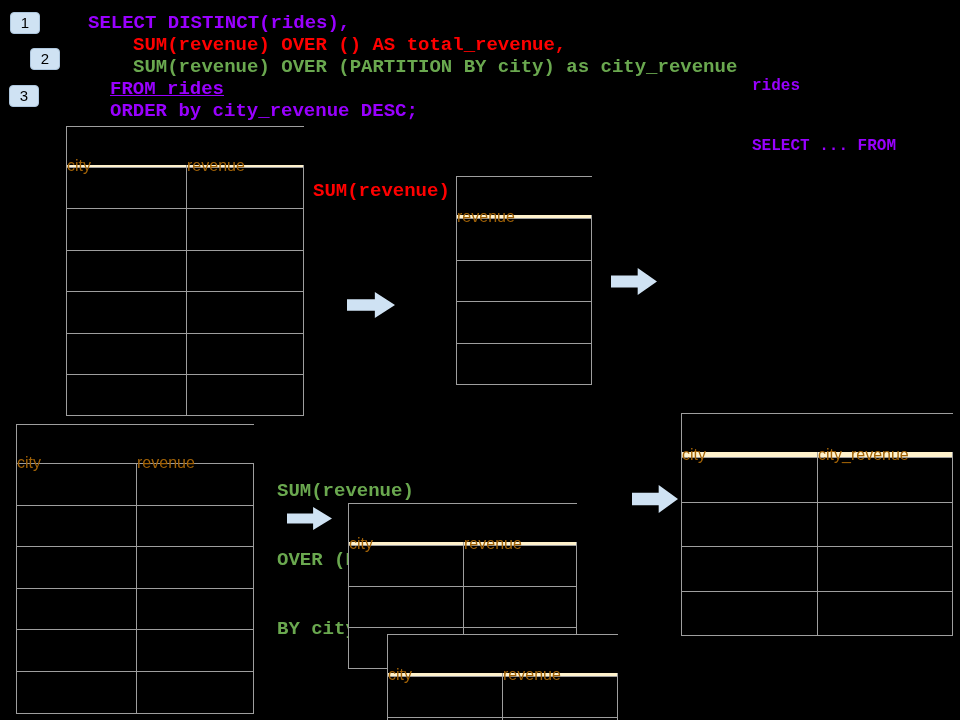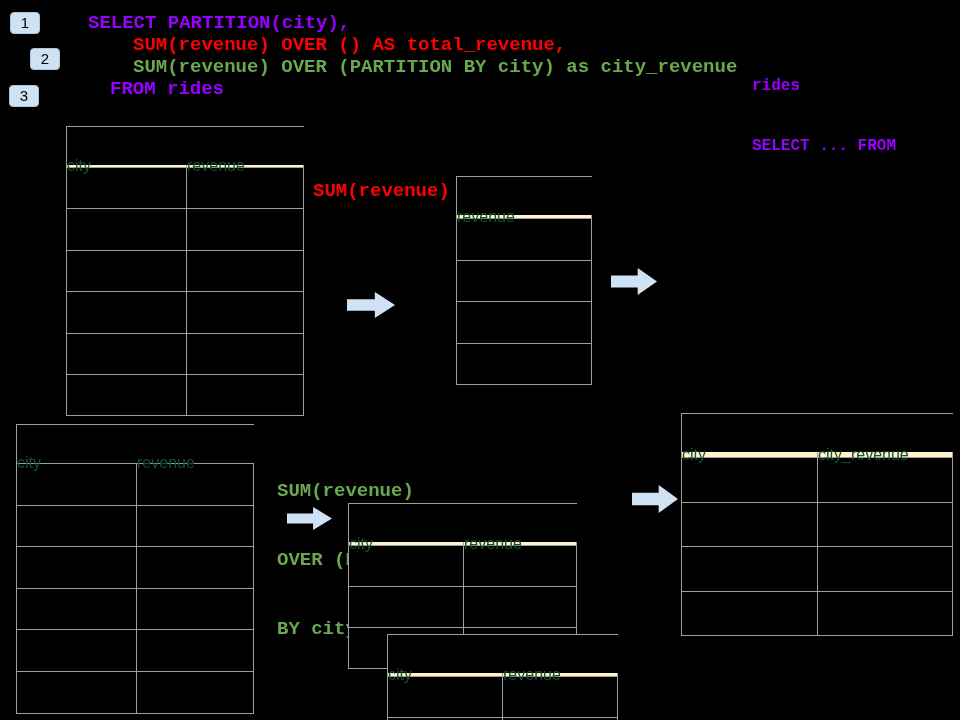--- a/index.html
+++ b/index.html
@@ -16,21 +16,21 @@
     overflow:hidden;font-family:"Liberation Sans",sans-serif;
   }
   
   .sqlline{
     position:absolute;white-space:pre;
     font:bold 19px/22px "Liberation Mono",monospace;
   }
   .sql-l1{left:88px;top:12px;color:var(--purple);}
   .sql-l2{left:133px;top:34px;color:var(--red);}
   .sql-l3{left:133px;top:56px;color:var(--green);}
-  .sql-l4{left:110px;top:78px;color:var(--purple);}
+  .sql-l4{left:110px;top:78px;color:var(--purple);text-decoration:underline;}
   .sql-l5{left:110px;top:100px;color:var(--purple);}
   
   .note{position:absolute;white-space:pre;font:bold 19px/22px "Liberation Mono",monospace;}
   .note-total{left:313px;top:136px;color:var(--red);}
   .note-partition{left:277px;top:434px;color:var(--green);line-height:23px;}
   .side-note{
     position:absolute;left:752px;top:36px;color:var(--purple);
     font:bold 16px/20px "Liberation Mono",monospace;white-space:pre;
   }
   
@@ -56,21 +56,21 @@
   .tbl{
     position:absolute;background:#000;
     border-top:1px solid var(--bd);border-left:1px solid var(--bd);
   }
   .hrow,.brow{display:flex;}
   .hcell,.cell{
     box-sizing:border-box;
     border-right:1px solid var(--bd);border-bottom:1px solid var(--bd);
   }
   .hcell{
-    background:var(--header-fill);color:#14532d;
+    background:var(--header-fill);color:#a16207;
     font:16px "Liberation Sans",sans-serif;
     display:flex;align-items:center;padding-left:0;margin-top:38px;
   }
   .t1{left:66px;top:126px;}
   .t1 .c1{width:120px}.t1 .c2{width:117px}
   .t1 .hrow{height:41px}.t1 .brow{height:41.4px}
 
   .t2{left:456px;top:176px;}
   .t2 .c1{width:135px}
   .t2 .hrow{height:42px}.t2 .brow{height:41.5px}
@@ -93,24 +93,25 @@
 </style>
 </head>
 <body>
 
 <div id="canvas">
 
   <div class="badge badge-1">1</div>
   <div class="badge badge-2">2</div>
   <div class="badge badge-3">3</div>
 
-  <div class="sqlline sql-l1">SELECT PARTITION(city),</div>
+  <div class="sqlline sql-l1">SELECT DISTINCT(rides),</div>
   <div class="sqlline sql-l2">SUM(revenue) OVER () AS total_revenue,</div>
   <div class="sqlline sql-l3">SUM(revenue) OVER (PARTITION BY city) as city_revenue</div>
   <div class="sqlline sql-l4">FROM rides</div>
+  <div class="sqlline sql-l5">ORDER by city_revenue DESC;</div>
 
   <div class="side-note">
     <div>rides</div>
     <div>SELECT ... FROM</div>
   </div>
 
   <div class="note note-total">
     <div>SUM(revenue)</div>
   </div>
 

